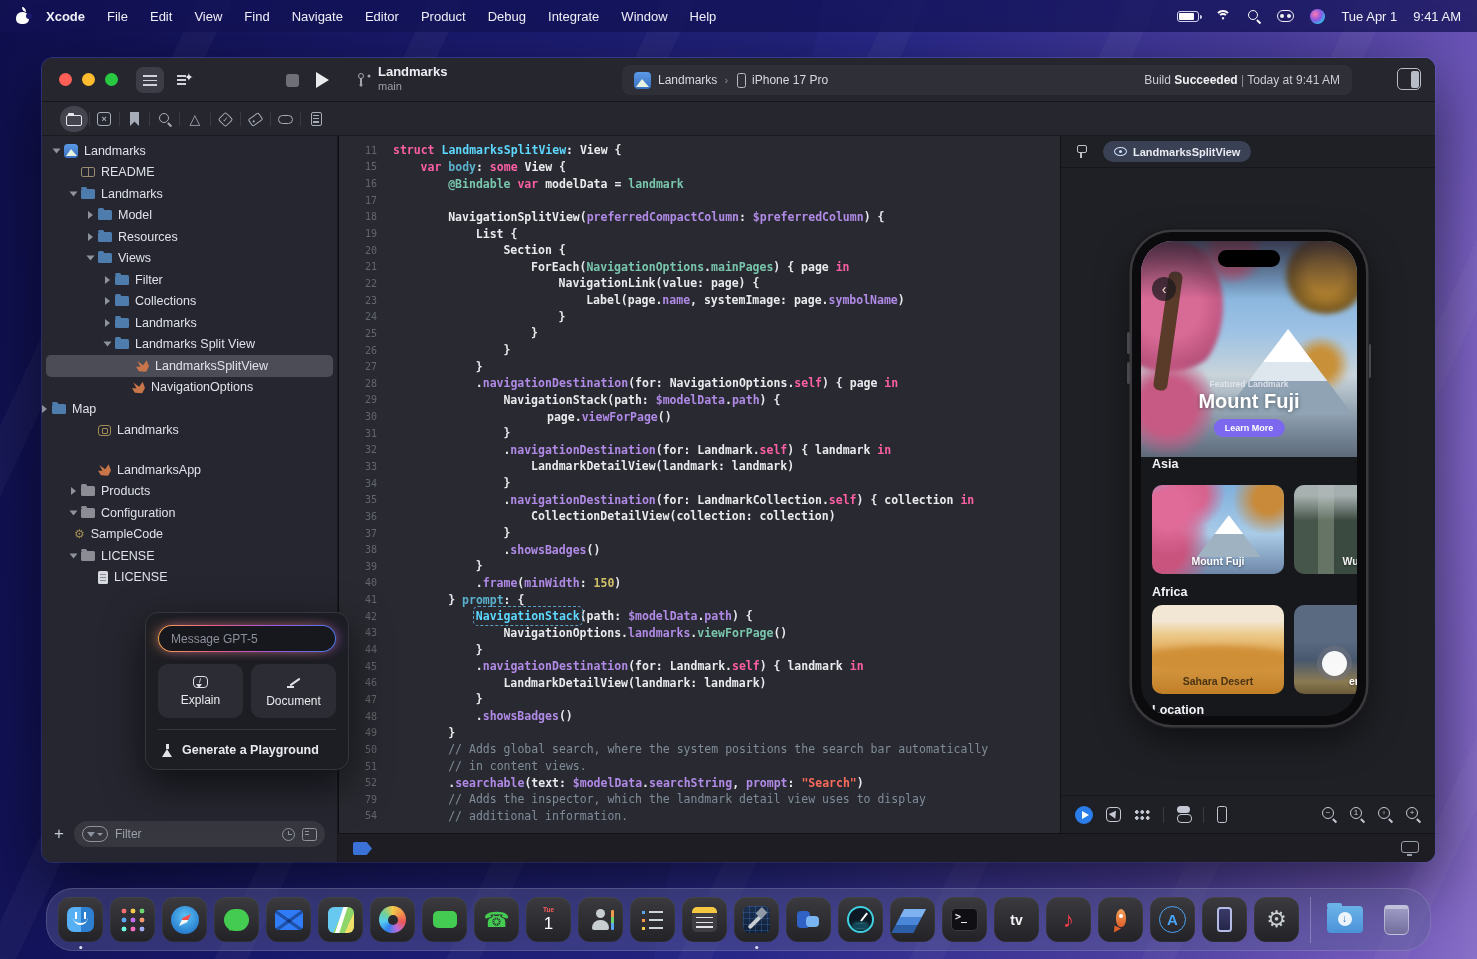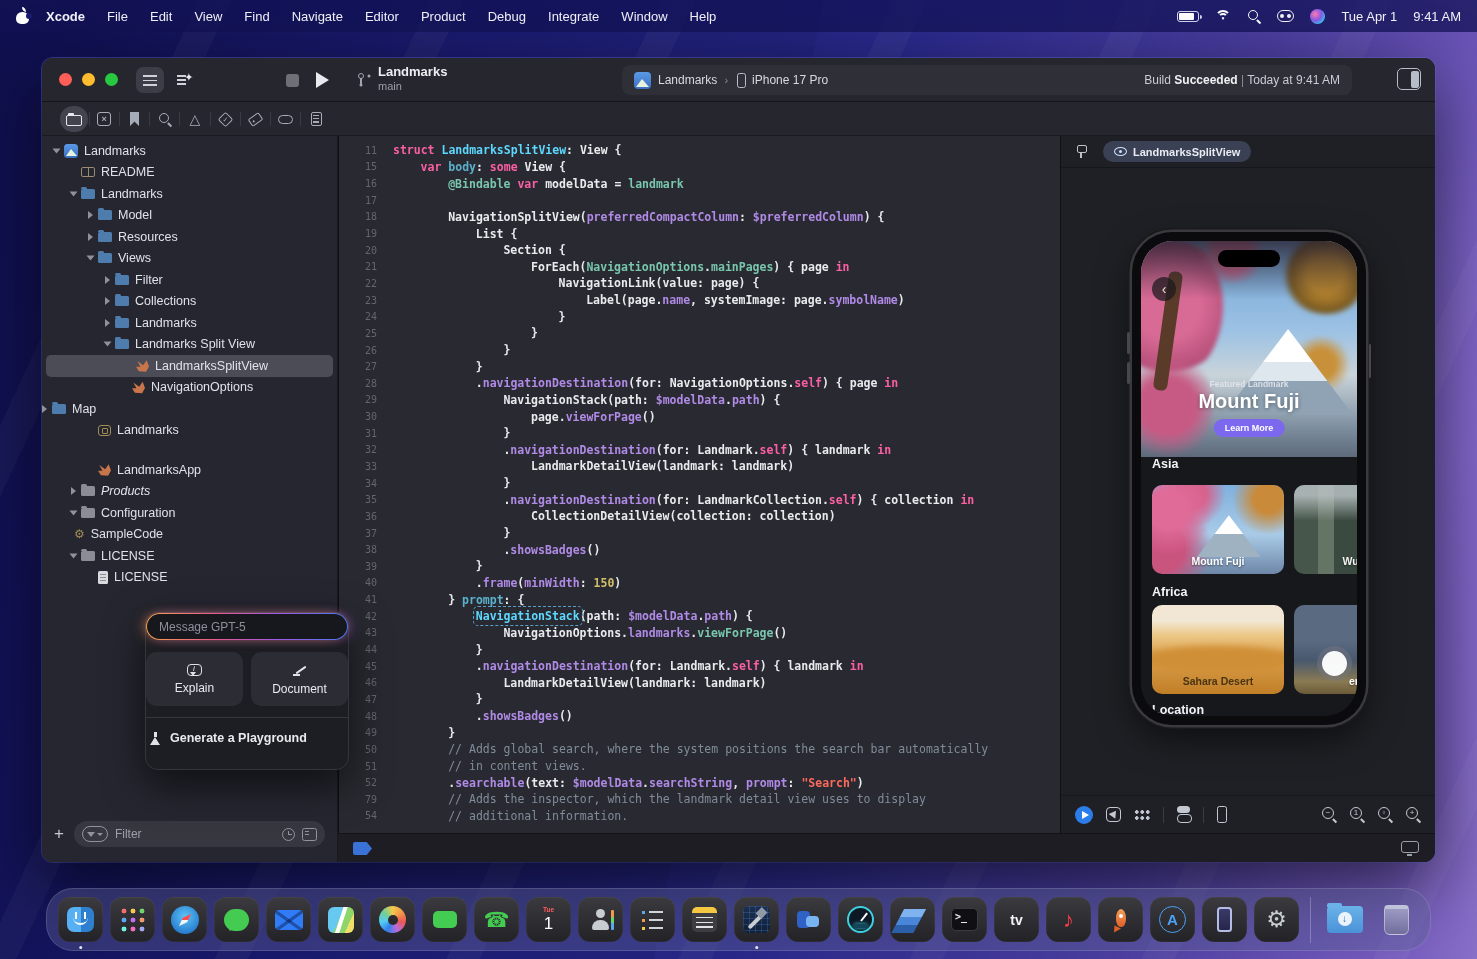--- a/index.html
+++ b/index.html
@@ -138,21 +138,21 @@
   .funnel-oval{width:26px;height:16px;border:1.4px solid #8e939d;border-radius:8px;display:flex;align-items:center;justify-content:center;gap:2px;}
   .funnel{width:0;height:0;border-left:4px solid transparent;border-right:4px solid transparent;border-top:5px solid #8e939d;}
   .mini-chev{width:0;height:0;border-left:3px solid transparent;border-right:3px solid transparent;border-top:3.5px solid #8e939d;}
   #filter-pill .spacer{flex:1;}
   .ic-clock{width:13px;height:13px;border:1.4px solid #8e939d;border-radius:50%;position:relative;}
   .ic-clock::before{content:"";position:absolute;left:5px;top:2.5px;width:1.3px;height:4px;background:#8e939d;}
   .ic-clock::after{content:"";position:absolute;left:5.5px;top:5.5px;width:3.5px;height:1.3px;background:#8e939d;}
   .ic-card{width:15px;height:13px;border:1.4px solid #8e939d;border-radius:2.5px;position:relative;}
   .ic-card::before{content:"";position:absolute;left:2px;top:2.5px;width:4px;height:1.4px;background:#8e939d;box-shadow:0 3px 0 #8e939d;}
   
-  #popup{position:absolute;left:103px;top:554px;width:204px;height:158px;background:#1d1e24;border-radius:13px;border:1px solid #34353d;box-shadow:0 14px 40px rgba(0,0,0,.6);z-index:5;}
+  #popup{position:absolute;left:103px;top:554px;width:204px;height:158px;background:#1d1e24;border-radius:13px;border:1px solid #34353d;box-shadow:0 14px 40px rgba(0,0,0,.6);padding:12px;z-index:5;}
   #gpt-input{width:100%;height:27px;border-radius:14px;display:flex;align-items:center;padding:0 12px;color:#8b909b;font-size:12px;
     background:linear-gradient(#17181d,#17181d) padding-box,linear-gradient(90deg,#f5a24b,#e85a8a,#9a5ae8,#4a7ae8) border-box;
     border:1.5px solid transparent;
     box-shadow:-6px 0 14px -4px rgba(245,160,75,.45),6px 0 14px -4px rgba(150,90,230,.45),0 0 10px rgba(230,120,150,.3);}
   #popup-actions{display:flex;gap:8px;margin-top:12px;}
   .pop-btn{flex:1;height:54px;background:#2b2c34;border-radius:10px;display:flex;flex-direction:column;align-items:center;justify-content:center;gap:5px;color:#e8eaee;font-size:12px;}
   .ic-explain{width:15px;height:12px;border:1.5px solid #dfe2e8;border-radius:4px;position:relative;}
   .ic-explain::before{content:"i";position:absolute;left:5px;top:-1px;font-size:8px;font-style:italic;}
   .ic-explain::after{content:"";position:absolute;left:2px;bottom:-4px;border:3px solid transparent;border-top:4px solid #dfe2e8;}
   .ic-pencil{width:14px;height:14px;position:relative;}
@@ -549,21 +549,21 @@
           <div class="trow" style="padding-left: 46px;">
             <span class="disc none"></span>
             <span class="ti ti-assets"></span>
             <span>Landmarks</span>
           </div>
           <div class="trow" style="padding-left: 46px; margin-top: 18px;">
             <span class="disc none"></span>
             <span class="ti ti-swift"></span>
             <span>LandmarksApp</span>
           </div>
-          <div class="trow" style="padding-left: 29px; font-style: italic;">
+          <div class="trow" style="padding-left: 29px;">
             <span class="disc"></span>
             <span class="ti ti-folder gray"></span>
             <span>Products</span>
           </div>
           <div class="trow" style="padding-left: 29px;">
             <span class="disc open"></span>
             <span class="ti ti-folder gray"></span>
             <span>Configuration</span>
           </div>
           <div class="trow" style="padding-left: 22px;">
@@ -629,21 +629,21 @@
           <div class="code-line"><span class="ln">20</span><span class="code-text" style="padding-left: 126.4px;"><span class="tok-p">Section {</span></span></div>
           <div class="code-line"><span class="ln">21</span><span class="code-text" style="padding-left: 154px;"><span class="tok-p">ForEach(</span><span class="tok-g">NavigationOptions</span><span class="tok-p">.</span><span class="tok-g">mainPages</span><span class="tok-p">) { page </span><span class="tok-k">in</span></span></div>
           <div class="code-line"><span class="ln">22</span><span class="code-text" style="padding-left: 181.6px;"><span class="tok-p">NavigationLink(value: page) {</span></span></div>
           <div class="code-line"><span class="ln">23</span><span class="code-text" style="padding-left: 209.2px;"><span class="tok-p">Label(page.</span><span class="tok-m">name</span><span class="tok-p">, systemImage: page.</span><span class="tok-m">symbolName</span><span class="tok-p">)</span></span></div>
           <div class="code-line"><span class="ln">24</span><span class="code-text" style="padding-left: 181.6px;"><span class="tok-p">}</span></span></div>
           <div class="code-line"><span class="ln">25</span><span class="code-text" style="padding-left: 154px;"><span class="tok-p">}</span></span></div>
           <div class="code-line"><span class="ln">26</span><span class="code-text" style="padding-left: 126.4px;"><span class="tok-p">}</span></span></div>
           <div class="code-line"><span class="ln">27</span><span class="code-text" style="padding-left: 98.8px;"><span class="tok-p">}</span></span></div>
           <div class="code-line"><span class="ln">28</span><span class="code-text" style="padding-left: 98.8px;"><span class="tok-p">.</span><span class="tok-m">navigationDestination</span><span class="tok-p">(for: NavigationOptions.</span><span class="tok-k">self</span><span class="tok-p">) { page </span><span class="tok-k">in</span></span></div>
           <div class="code-line"><span class="ln">29</span><span class="code-text" style="padding-left: 126.4px;"><span class="tok-p">NavigationStack(path: </span><span class="tok-m">$modelData</span><span class="tok-p">.</span><span class="tok-m">path</span><span class="tok-p">) {</span></span></div>
-          <div class="code-line"><span class="ln">30</span><span class="code-text" style="padding-left: 154px;"><span class="tok-p">page.</span><span class="tok-m">viewForPage</span><span class="tok-p">()</span></span></div>
+          <div class="code-line"><span class="ln">30</span><span class="code-text" style="padding-left: 154px; margin-left: 16px;"><span class="tok-p">page.</span><span class="tok-m">viewForPage</span><span class="tok-p">()</span></span></div>
           <div class="code-line"><span class="ln">31</span><span class="code-text" style="padding-left: 126.4px;"><span class="tok-p">}</span></span></div>
           <div class="code-line"><span class="ln">32</span><span class="code-text" style="padding-left: 126.4px;"><span class="tok-p">.</span><span class="tok-m">navigationDestination</span><span class="tok-p">(for: Landmark.</span><span class="tok-k">self</span><span class="tok-p">) { landmark </span><span class="tok-k">in</span></span></div>
           <div class="code-line"><span class="ln">33</span><span class="code-text" style="padding-left: 154px;"><span class="tok-p">LandmarkDetailView(landmark: landmark)</span></span></div>
           <div class="code-line"><span class="ln">34</span><span class="code-text" style="padding-left: 126.4px;"><span class="tok-p">}</span></span></div>
           <div class="code-line"><span class="ln">35</span><span class="code-text" style="padding-left: 126.4px;"><span class="tok-p">.</span><span class="tok-m">navigationDestination</span><span class="tok-p">(for: LandmarkCollection.</span><span class="tok-k">self</span><span class="tok-p">) { collection </span><span class="tok-k">in</span></span></div>
           <div class="code-line"><span class="ln">36</span><span class="code-text" style="padding-left: 154px;"><span class="tok-p">CollectionDetailView(collection: collection)</span></span></div>
           <div class="code-line"><span class="ln">37</span><span class="code-text" style="padding-left: 126.4px;"><span class="tok-p">}</span></span></div>
           <div class="code-line"><span class="ln">38</span><span class="code-text" style="padding-left: 126.4px;"><span class="tok-p">.</span><span class="tok-m">showsBadges</span><span class="tok-p">()</span></span></div>
           <div class="code-line"><span class="ln">39</span><span class="code-text" style="padding-left: 98.8px;"><span class="tok-p">}</span></span></div>
           <div class="code-line"><span class="ln">40</span><span class="code-text" style="padding-left: 98.8px;"><span class="tok-p">.</span><span class="tok-m">frame</span><span class="tok-p">(</span><span class="tok-m">minWidth</span><span class="tok-p">: </span><span class="tok-n">150</span><span class="tok-p">)</span></span></div>

